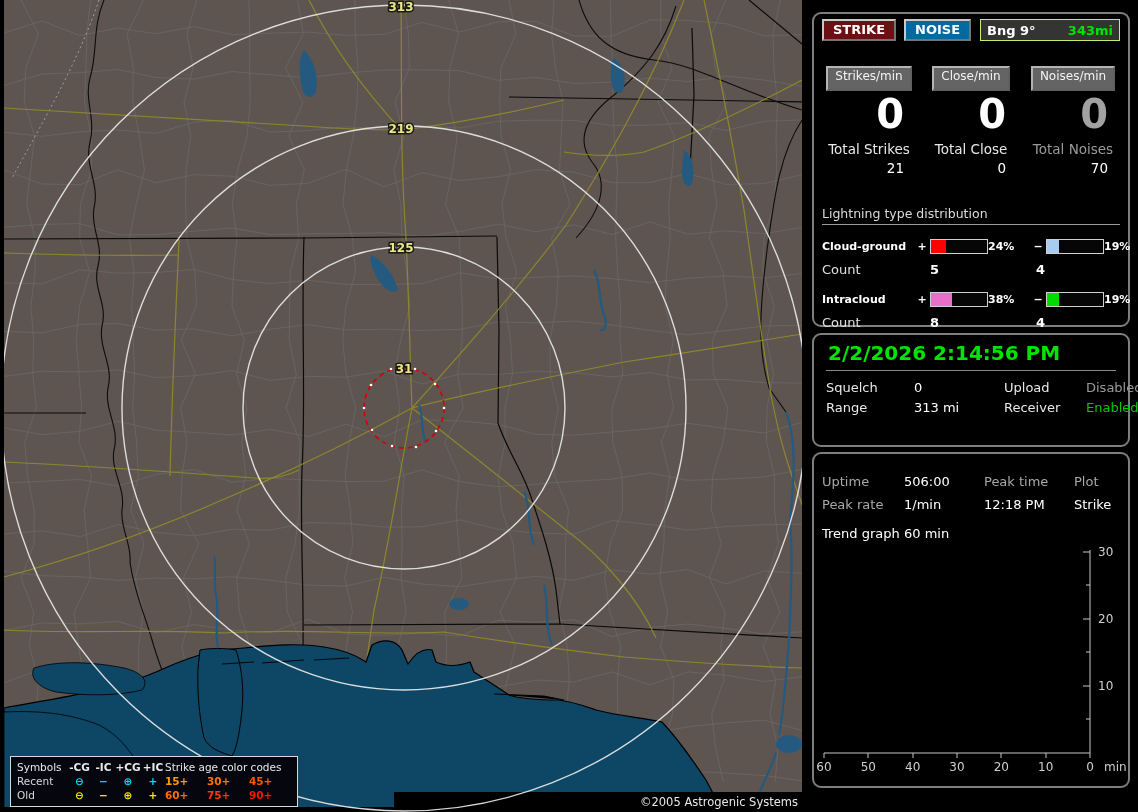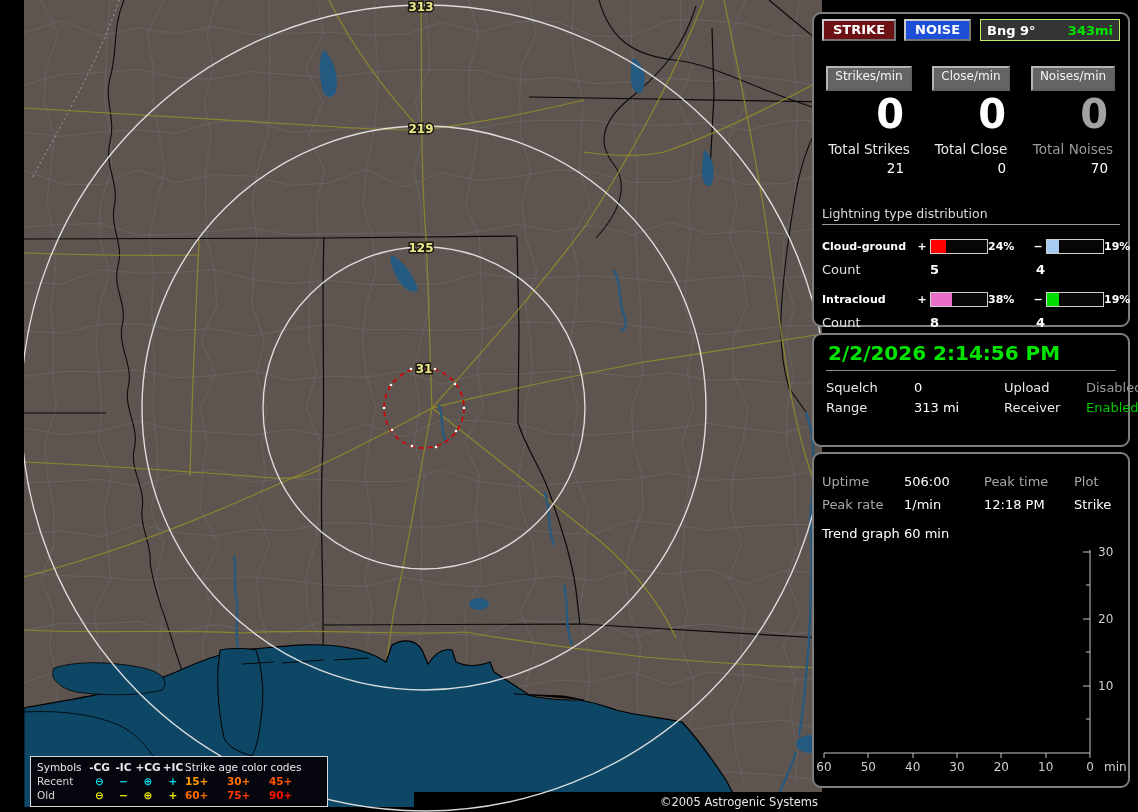--- a/index.html
+++ b/index.html
@@ -1,38 +1,38 @@
 <!DOCTYPE html>
 <html><head>
 <meta charset="utf-8">
 <style>
   html,body{margin:0;padding:0;background:#000;}
   body{width:1138px;height:812px;position:relative;overflow:hidden;
        font-family:"DejaVu Sans","Liberation Sans",sans-serif;color:#fff;}
-  #map-wrap{position:absolute;left:24px;top:0;width:798px;height:696px;}
+  #map-wrap{position:absolute;left:4px;top:0;width:798px;height:696px;}
   #map-svg{display:block;}
   
   #legend{position:absolute;left:6px;top:756px;background:#06060f;border:1px solid #d8d8d8;
-          padding:3px 16px 4px 6px;font-size:10.5px;line-height:14px;}
+          padding:3px 6px 4px 6px;font-size:10.5px;line-height:14px;}
   #legend .lgrid{display:grid;grid-template-columns:50px 25px 23px 26px 24px 42px 42px 42px;}
   #legend .hdr{color:#e8e8e8;}
   #legend .agehdr{grid-column:6 / span 3;color:#e8e8e8;white-space:nowrap;}
   #legend .sym{font-weight:bold;text-align:center;}
   #legend .rowlab{color:#d8d8d8;}
   #legend .age{font-weight:bold;}
   
   .panel{position:absolute;left:812px;width:318px;background:#000;border:2px solid #7e7e7e;
          border-radius:9px;box-sizing:border-box;}
   #panel-top{top:12px;height:315px;padding:5px 8px;}
   #panel-status{top:333px;height:114px;padding:4px 12px;}
   #panel-trend{top:452px;height:336px;padding:20px 8px;}
   .btnrow{display:flex;align-items:center;gap:8px;}
   .btn{font-weight:bold;font-size:13px;padding:1px 9px 2px 9px;border:2px outset #c8c8c8;color:#fff;}
   .btn.strike{background:#6b1114;}
-  .btn.noise{background:#1d4ed8;}
+  .btn.noise{background:#0369a1;}
   .bngbar{margin-left:auto;background:#343434;border:1px solid #bef264;width:126px;height:20px;
           display:flex;align-items:center;justify-content:space-between;padding:0 6px;font-size:13px;font-weight:bold;}
   .counters{display:grid;grid-template-columns:1fr 1fr 1fr;gap:8px;margin-top:25px;}
   .counter{display:flex;flex-direction:column;}
   .cbtn{align-self:center;background:#646464;border:2px outset #b4b4b4;color:#f4f4f4;
         font-size:12px;padding:1px 7px 6px 7px;}
   .bigzero{font-size:40px;font-weight:bold;text-align:right;padding-right:12px;line-height:1.05;margin-top:2px;}
   .tlabel{font-size:13.5px;text-align:center;margin-top:6px;white-space:nowrap;}
   .tvalue{font-size:13.5px;text-align:right;padding-right:12px;margin-top:3px;}
   .dist{margin-top:30px;}

